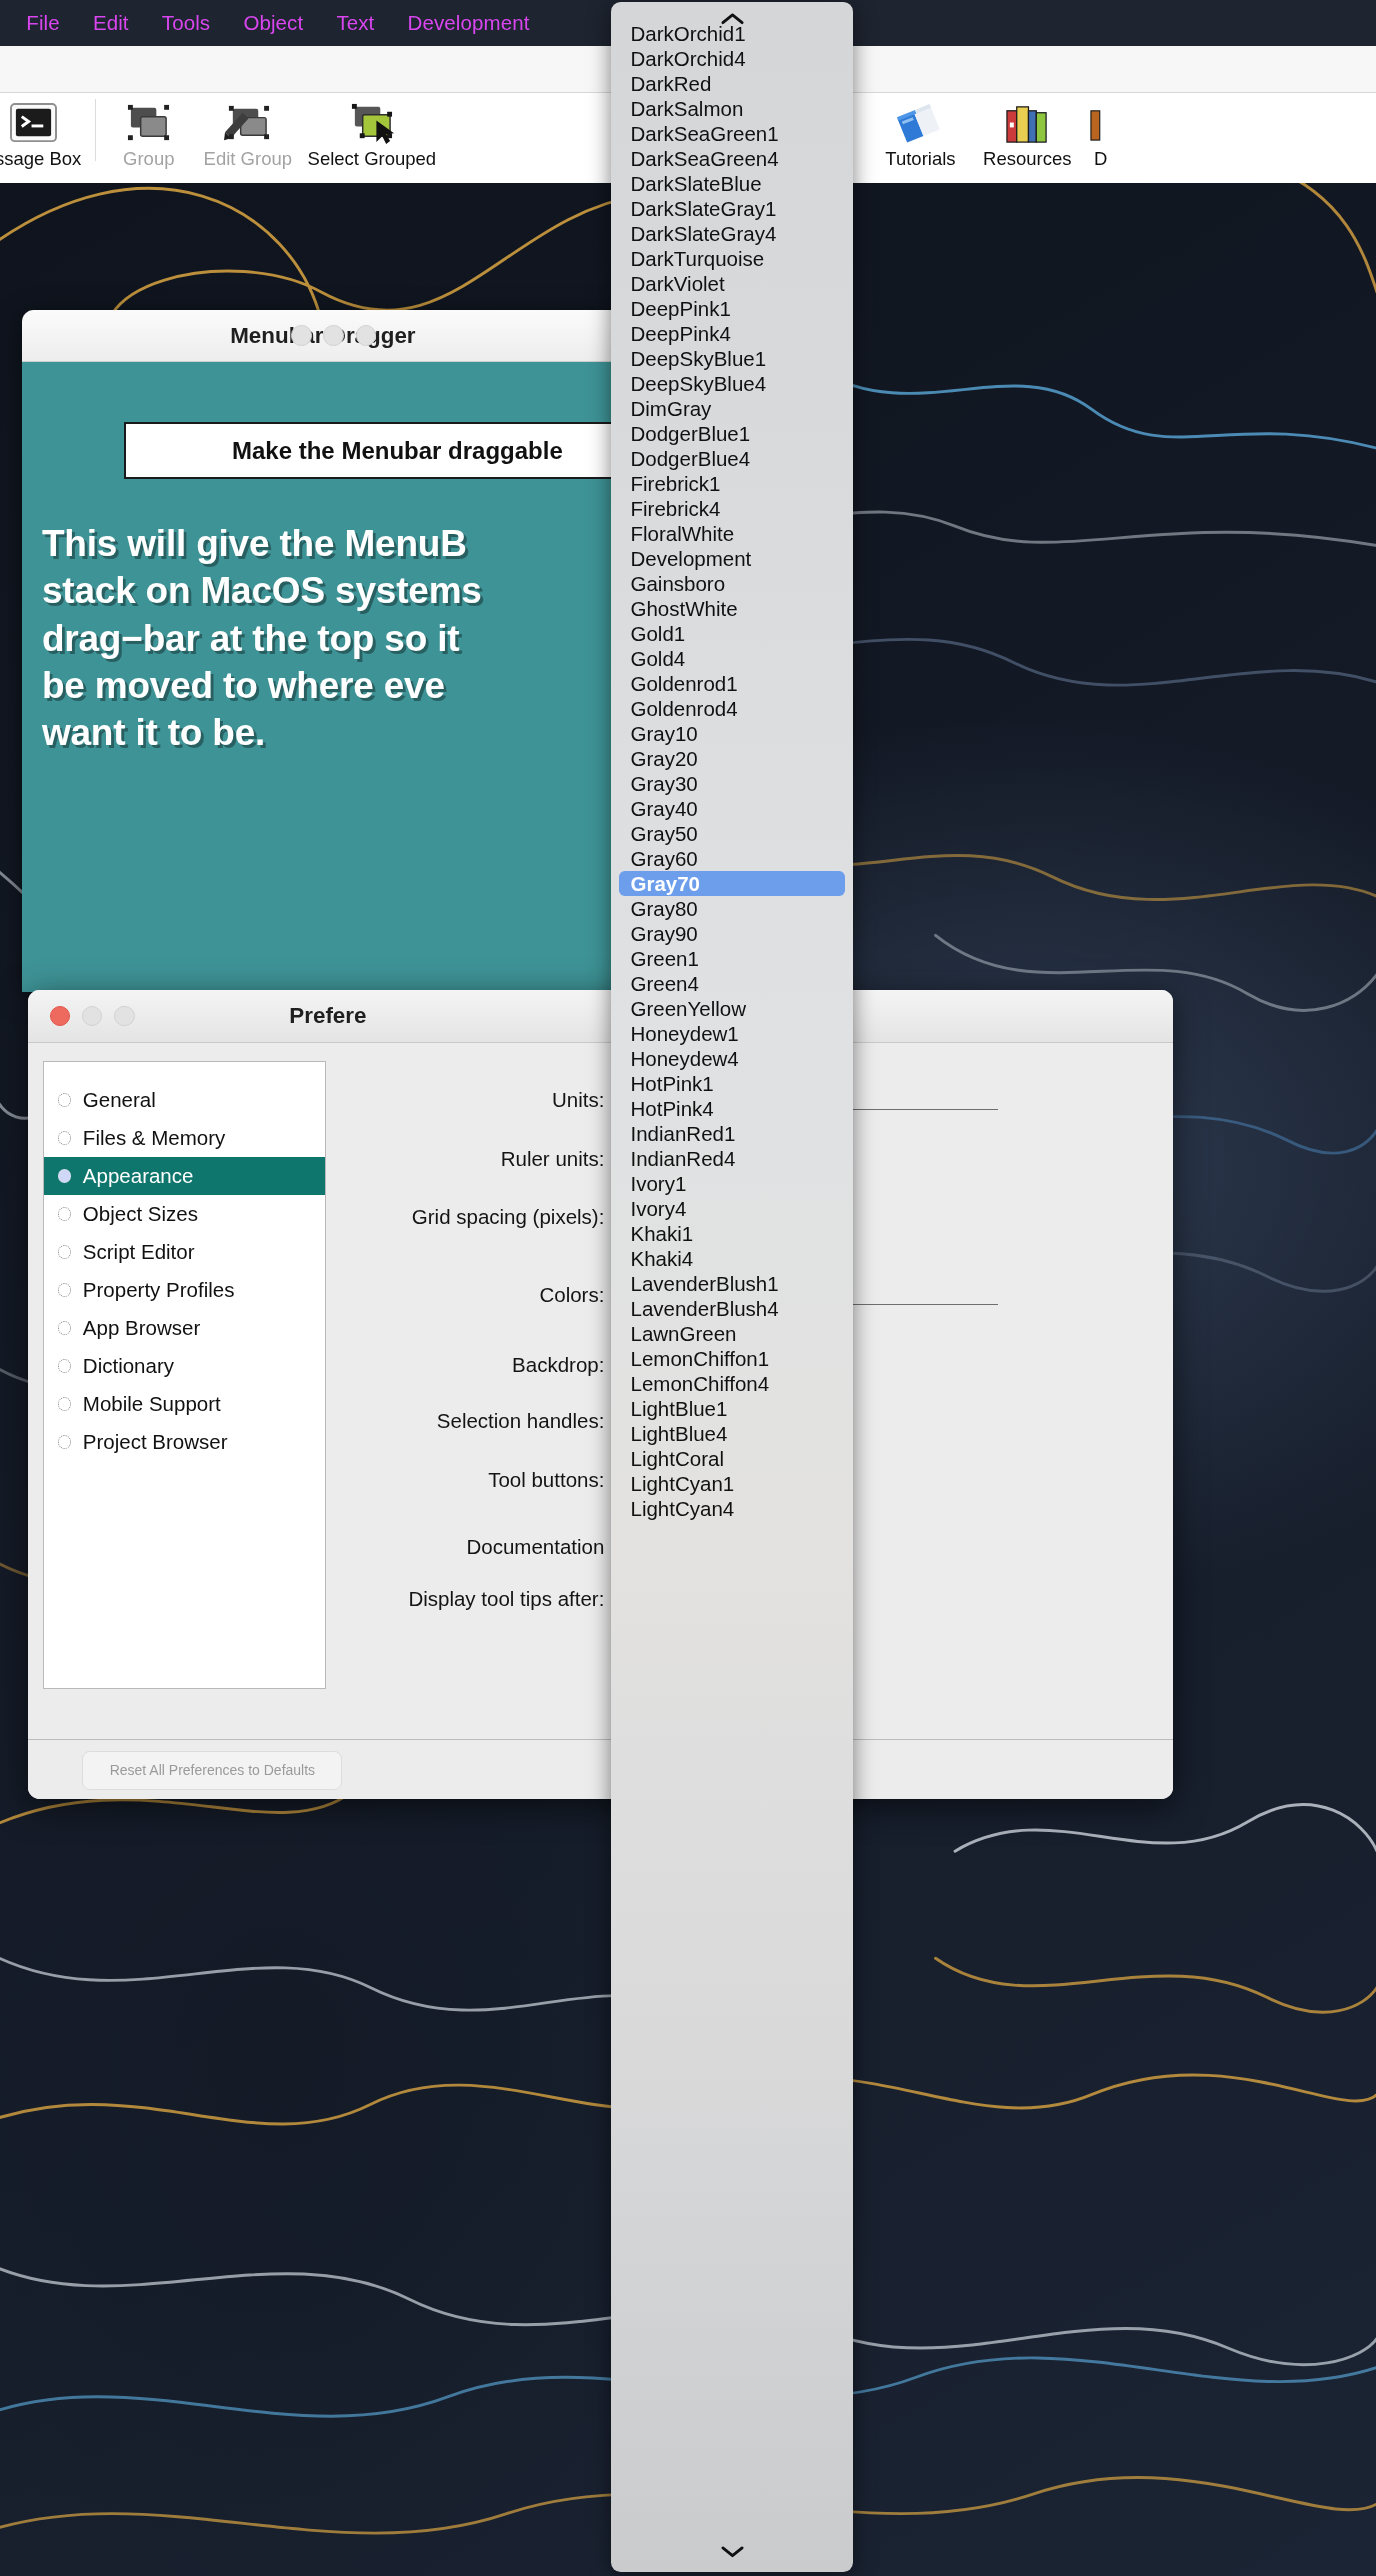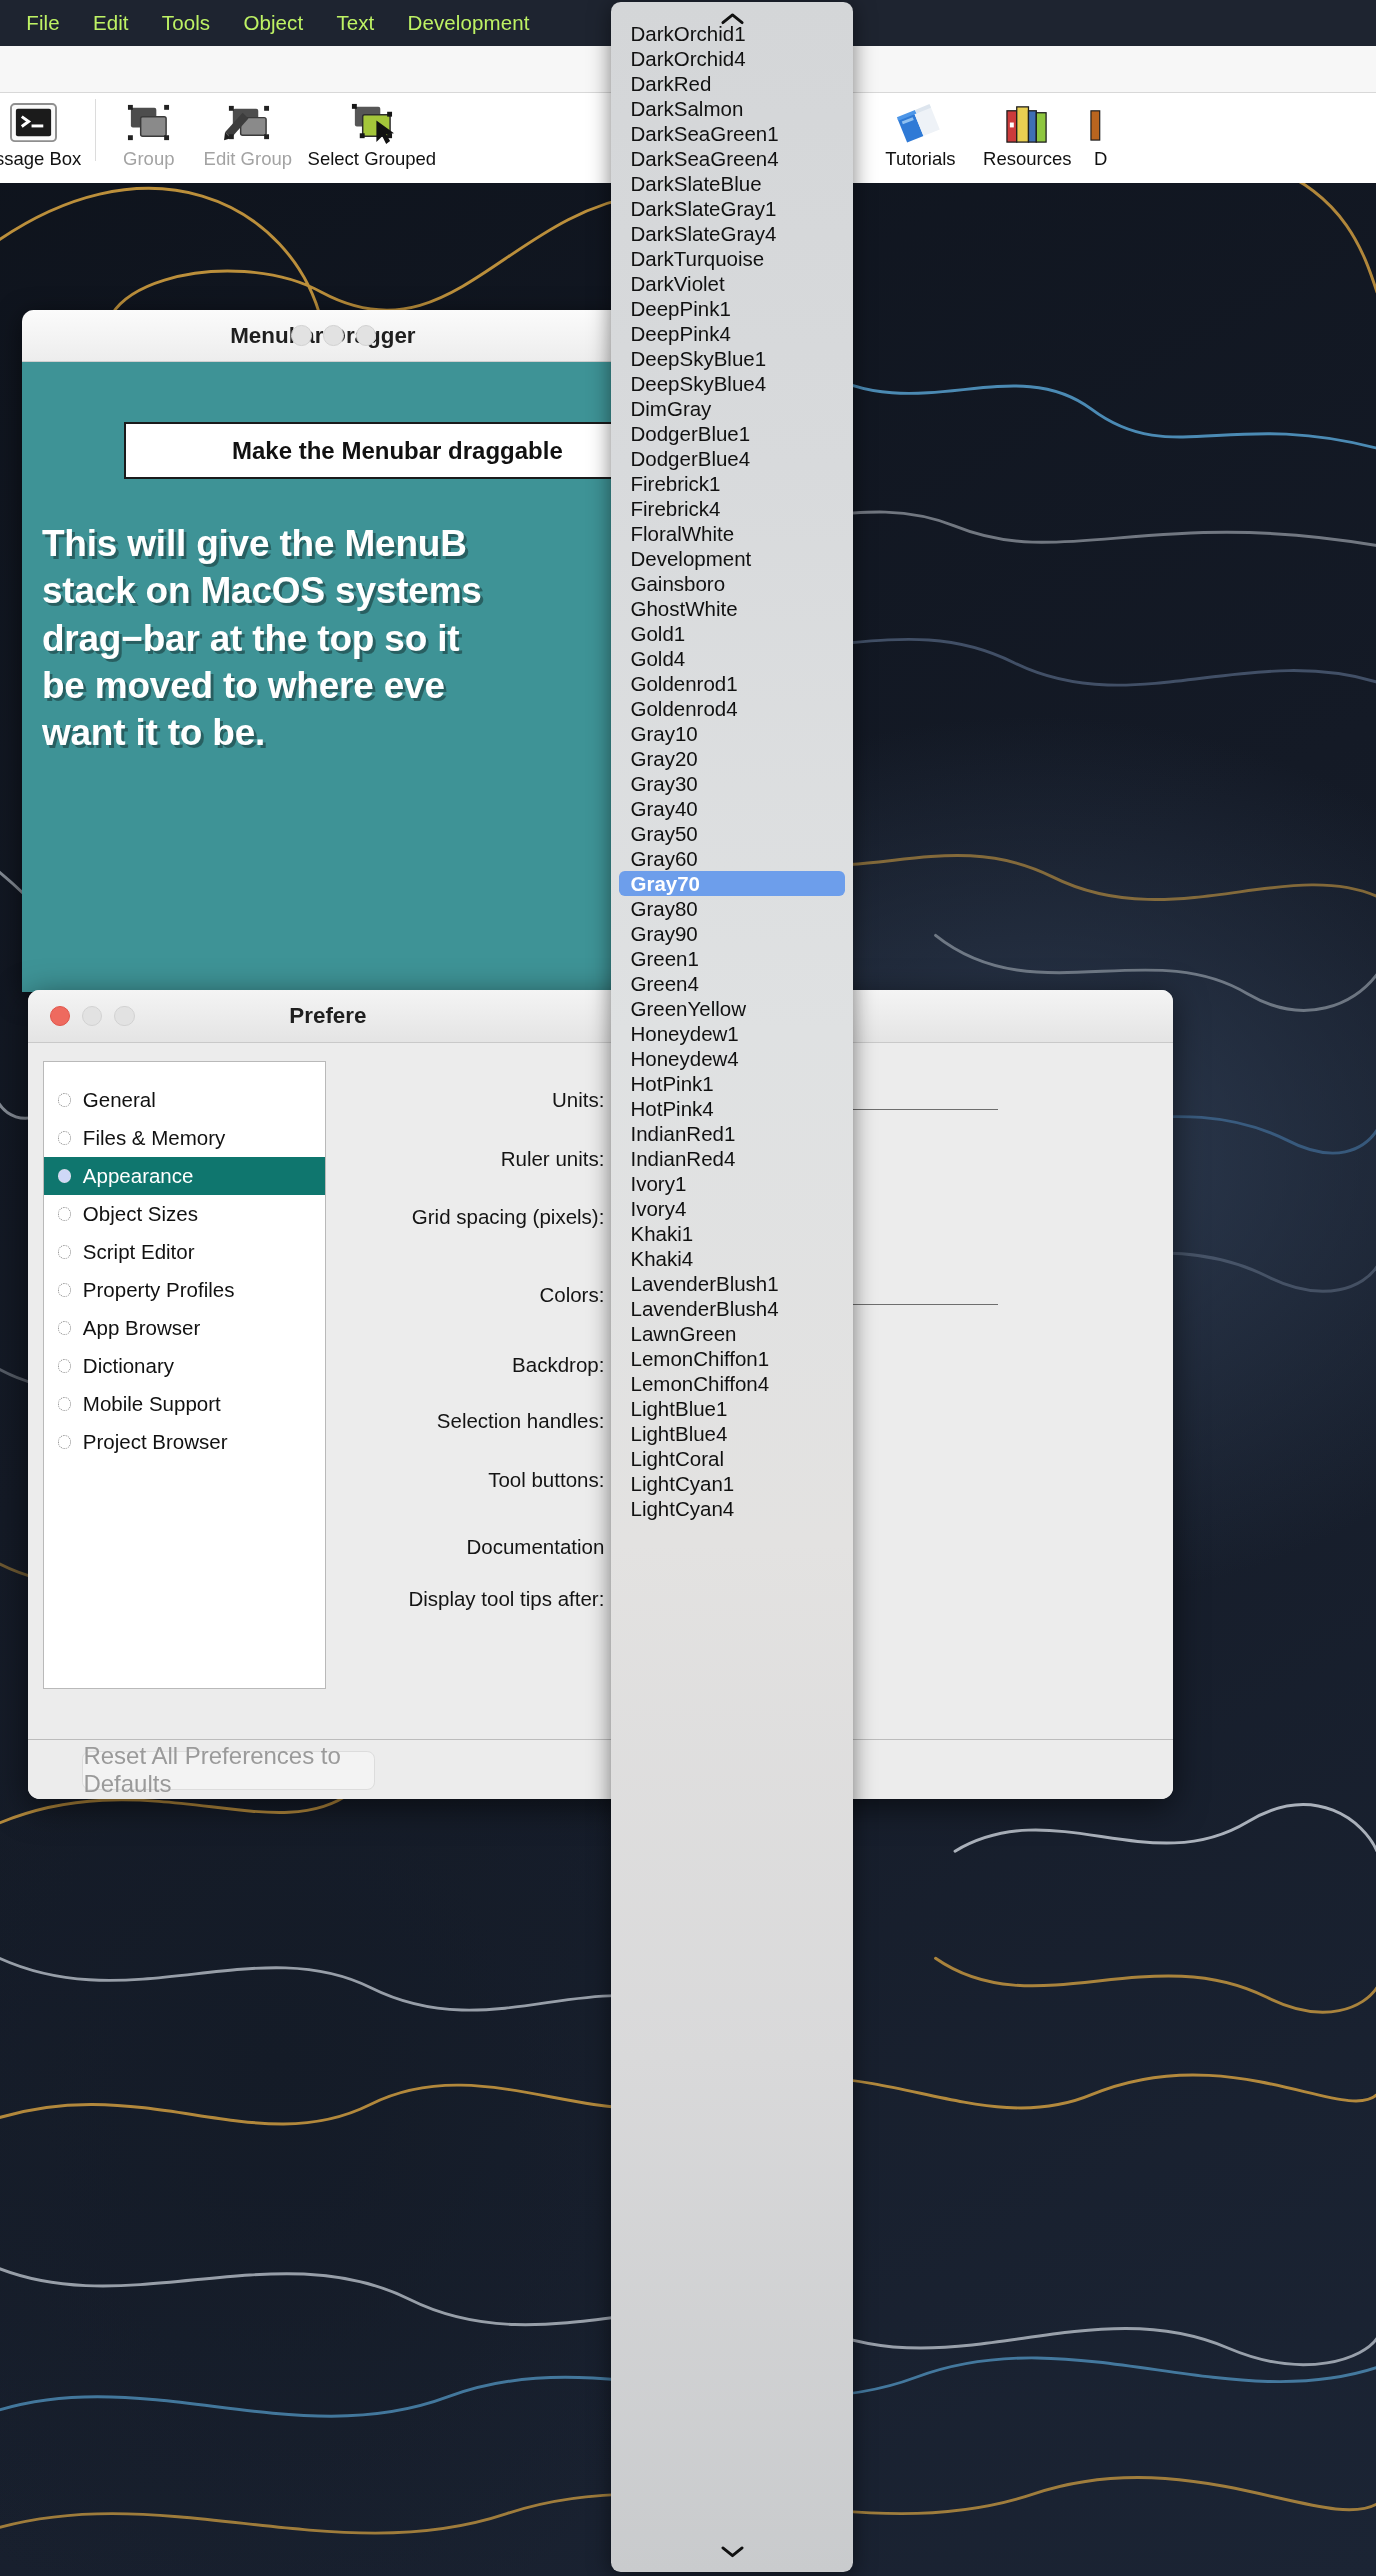--- a/index.html
+++ b/index.html
@@ -19,21 +19,21 @@
       linear-gradient(150deg,#0e131c 0%,#141a26 45%,#1b2434 100%);
     overflow:hidden;
   }
   #desktop svg { position:absolute; top:0; left:0; width:1377px; height:2576px; }
 
   
   #menubar {
     position:absolute; top:0; left:0; width:1377px; height:46px;
     background:#1e2430;
     display:flex; align-items:center;
-    color:#bef264; font-size:20.5px; z-index:40;
+    color:#d946ef; font-size:20.5px; z-index:40;
     padding-left:9.7px;
   }
   #menubar .mi { padding:0 16.6px; white-space:nowrap; letter-spacing:0.1px; }
 
   
   #ide {
     position:absolute; top:46px; left:0; width:1377px; height:136px; z-index:30;
   }
   #ide-title {
     height:47px; background:#f7f7f7;
@@ -132,24 +132,24 @@
     display:flex; align-items:center; font-size:20.5px; color:#141414;
   }
   .prow .lbl { width:292px; text-align:right; padding-right:13.6px; }
   .prow .fieldline { width:146px; border-bottom:1px solid #6e6e6e; height:21.4px; }
   #prefs .footer {
     position:absolute; left:0; bottom:0; width:100%; height:60px;
     border-top:1.9px solid #bcbcbc; background:#ececec;
   }
   #resetbtn {
     position:absolute; left:54px; top:10.7px;
-    width:293px; height:39px; border-radius:7.8px;
+    width:260px; height:39px; border-radius:7.8px;
     background:#f3f3f3; border:1px solid #dcdcdc;
     display:flex; align-items:center; justify-content:center;
-    font-size:24px; color:#9a9a9a;
+    font-size:14px; color:#9a9a9a;
   }
 
   
   #dropdown {
     position:absolute; left:611px; top:1.9px; width:242px; height:2570px;
     background:linear-gradient(180deg,#d4d6d8 0%,#d8dadc 18%,#dfe1e2 40%,#e3e2e1 60%,#d9d9da 80%,#c9cbcd 100%);
     border-radius:9.7px;
     box-shadow:0 3.9px 21.4px rgba(0,0,0,.5);
     z-index:60; overflow:hidden;
     font-size:20.5px; color:#111;

